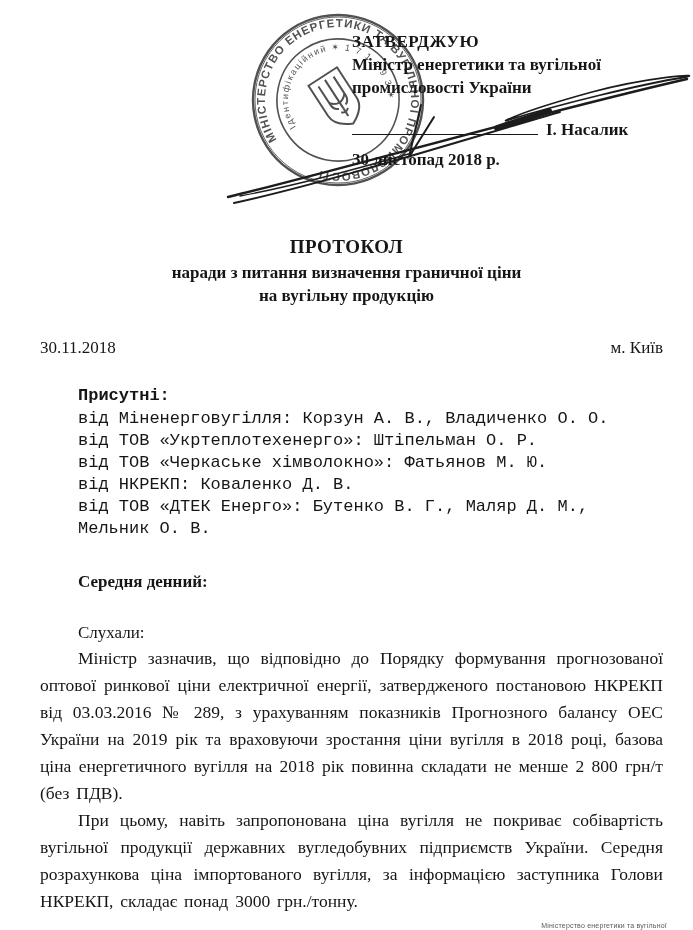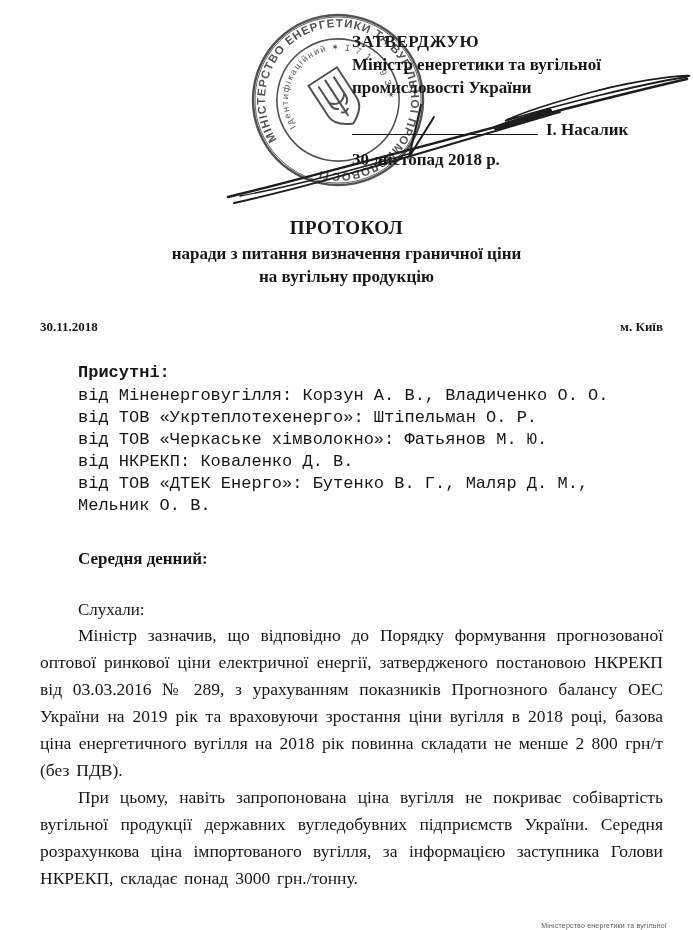--- a/index.html
+++ b/index.html
@@ -19,28 +19,28 @@
     position:absolute;left:352px;top:30px;width:310px;
     font-weight:bold;font-size:17px;line-height:23px;
   }
   .approval .appr-label{letter-spacing:.5px;}
   .sig-row{margin-top:19px;white-space:nowrap;}
   .sig-line{display:inline-block;width:186px;border-bottom:1.6px solid #181818;height:13px;vertical-align:baseline;}
   .sig-name{margin-left:8px;margin-top:37px;}
   .appr-date{margin-top:7px;}
   .scrawl-svg{position:absolute;left:0;top:0;z-index:5;pointer-events:none;}
   
-  .title-block{text-align:center;font-weight:bold;margin-top:8px;line-height:23px;}
+  .title-block{text-align:center;font-weight:bold;margin-top:27px;line-height:23px;}
   .title-main{font-size:19px;letter-spacing:.5px;margin-bottom:3px;}
   .title-sub{font-size:17px;}
   
   .meta-row{
     display:flex;justify-content:space-between;
     padding:0 30px 0 40px;margin-top:31px;
-    font-weight:bold;font-size:13px;
+    font-weight:normal;font-size:17px;
   }
   
   .content{padding:0 30px 0 40px;font-size:17px;}
   .indent{padding-left:38px;}
   .attendees{margin-top:27px;line-height:22px;font-family:Liberation Mono, monospace;}
   .attendees .head{font-weight:bold;margin-bottom:1px;}
   .agenda{margin-top:31px;line-height:22px;}
   .agenda .head{font-weight:bold;}
   .heard{margin-top:30px;}
   .heard .head{font-weight:normal;padding-left:38px;margin-bottom:2px;}

